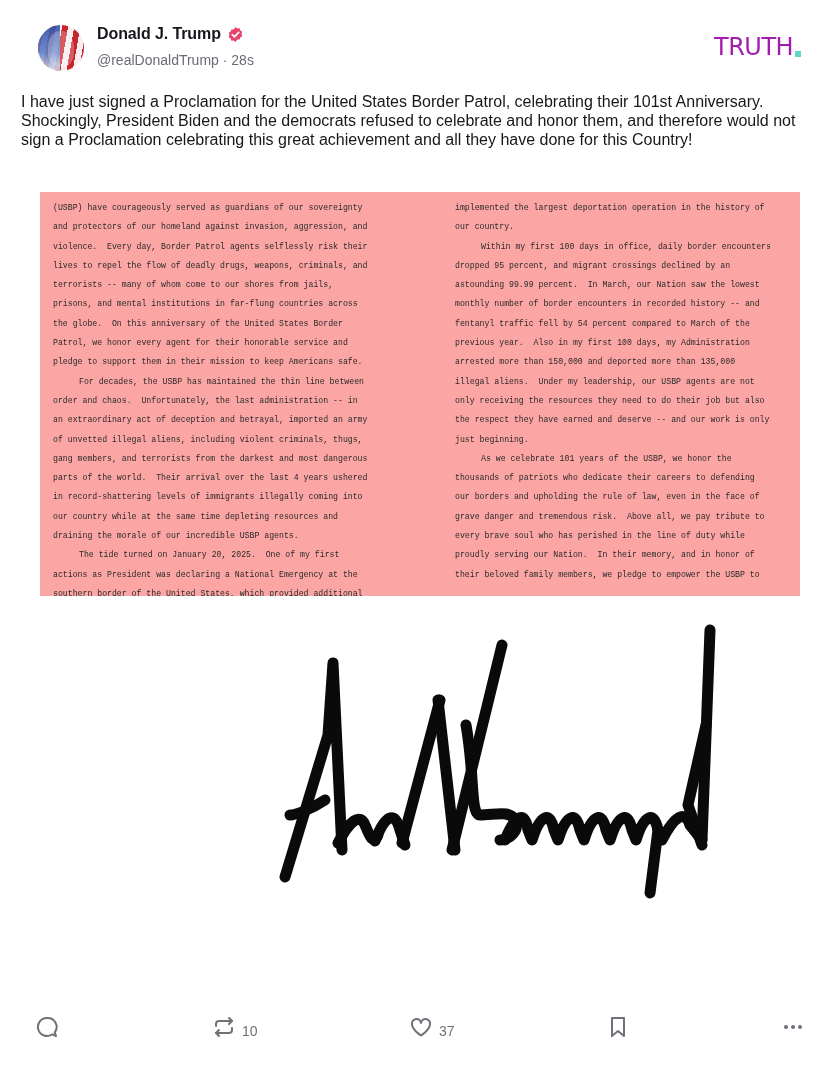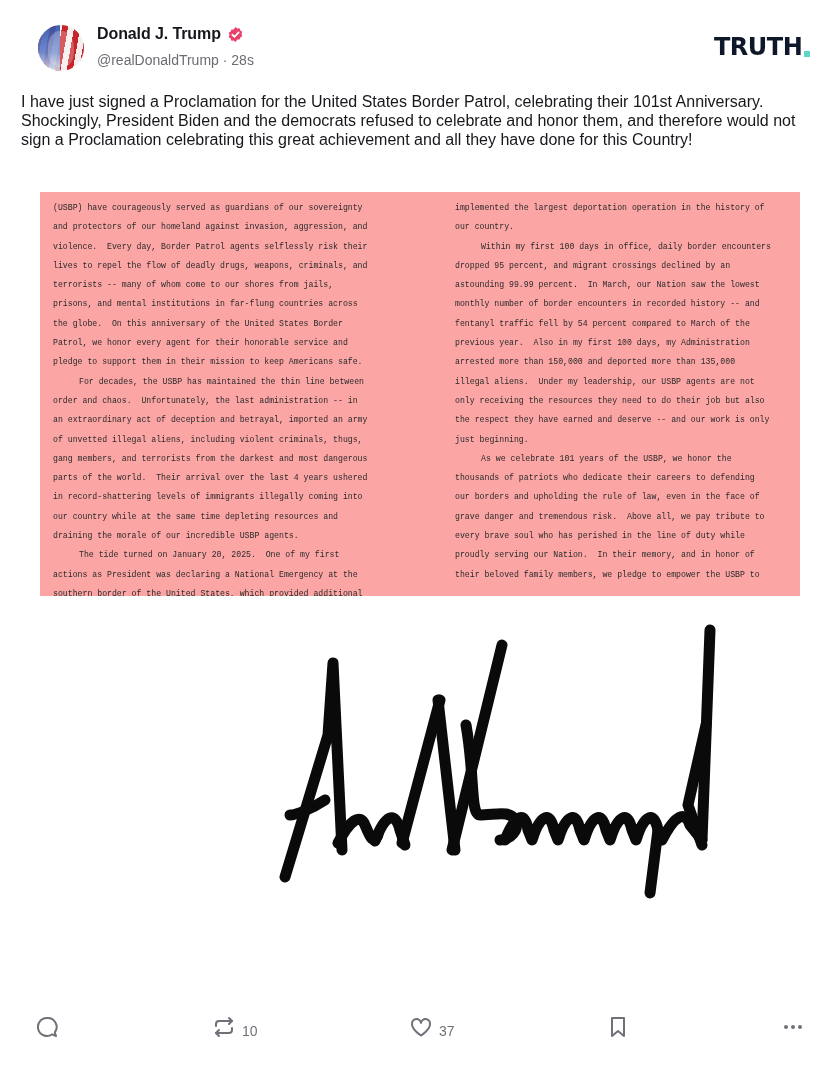--- a/index.html
+++ b/index.html
@@ -10,21 +10,21 @@
     .avatar { position: absolute; left: 21px; top: 25px; width: 46px; height: 46px; border-radius: 50%; overflow: hidden;
       background: repeating-linear-gradient(100deg, #c8242b 0 6px, #f4eeee 6px 12px); }
     .avatar .canton { position: absolute; left: 0; top: 0; width: 22px; height: 46px; background: linear-gradient(180deg, #2f4fa8, #5f7fc9 60%, #d9dbe6); opacity: .9; }
     .avatar .face { position: absolute; left: 10px; top: 6px; width: 26px; height: 36px; border-radius: 45% 45% 40% 40%; background: rgba(255,255,255,0.25); }
 
     .name-row { position: absolute; left: 80px; top: 25px; display: flex; align-items: center; gap: 6px; }
     .display-name { font-size: 16px; font-weight: bold; color: #16161d; letter-spacing: -0.1px; }
     .verified { width: 17px; height: 17px; display: inline-block; }
     .handle-row { position: absolute; left: 80px; top: 52px; font-size: 14px; color: #6b6b74; }
 
-    .logo { position: absolute; left: 697px; top: 33px; font-family: "DejaVu Sans", sans-serif; font-weight: bold; font-size: 24px; letter-spacing: -0.5px; color: #0f172a; display: flex; align-items: flex-end; }
+    .logo { position: absolute; left: 697px; top: 33px; font-family: "DejaVu Sans", sans-serif; font-weight: normal; font-size: 24px; letter-spacing: -0.5px; color: #a21caf; display: flex; align-items: flex-end; }
     .logo .dot { width: 6px; height: 6px; background: #5fd8c8; margin-left: 2px; margin-bottom: 4px; display: inline-block; }
 
     .post-text { position: absolute; left: 21px; top: 92px; width: 800px; font-size: 16px; line-height: 19px; color: #17171c; }
 
     .doc { position: absolute; left: 40px; top: 192px; width: 760px; height: 404px; overflow: hidden; background: #fca5a5; }
     .doc-col { position: absolute; top: 6px; width: 340px; font-family: "Liberation Mono", "DejaVu Sans Mono", monospace; font-size: 8.2px; line-height: 19.3px; color: #2a2a2a; white-space: pre; }
     .doc-col.left { left: 13px; }
     .doc-col.right { left: 415px; }
     .doc-col .line { height: 19.3px; overflow: hidden; }
     .doc-col .indent { padding-left: 26px; }

